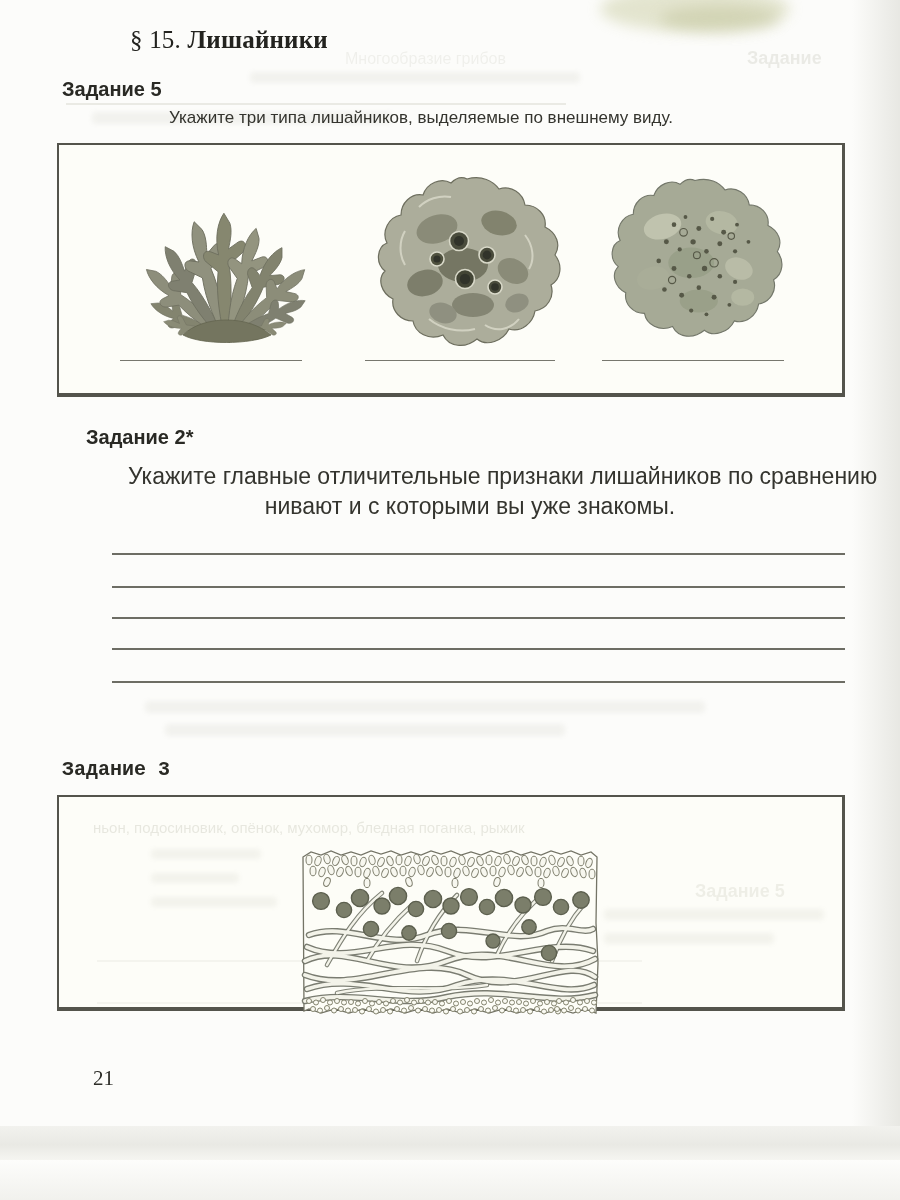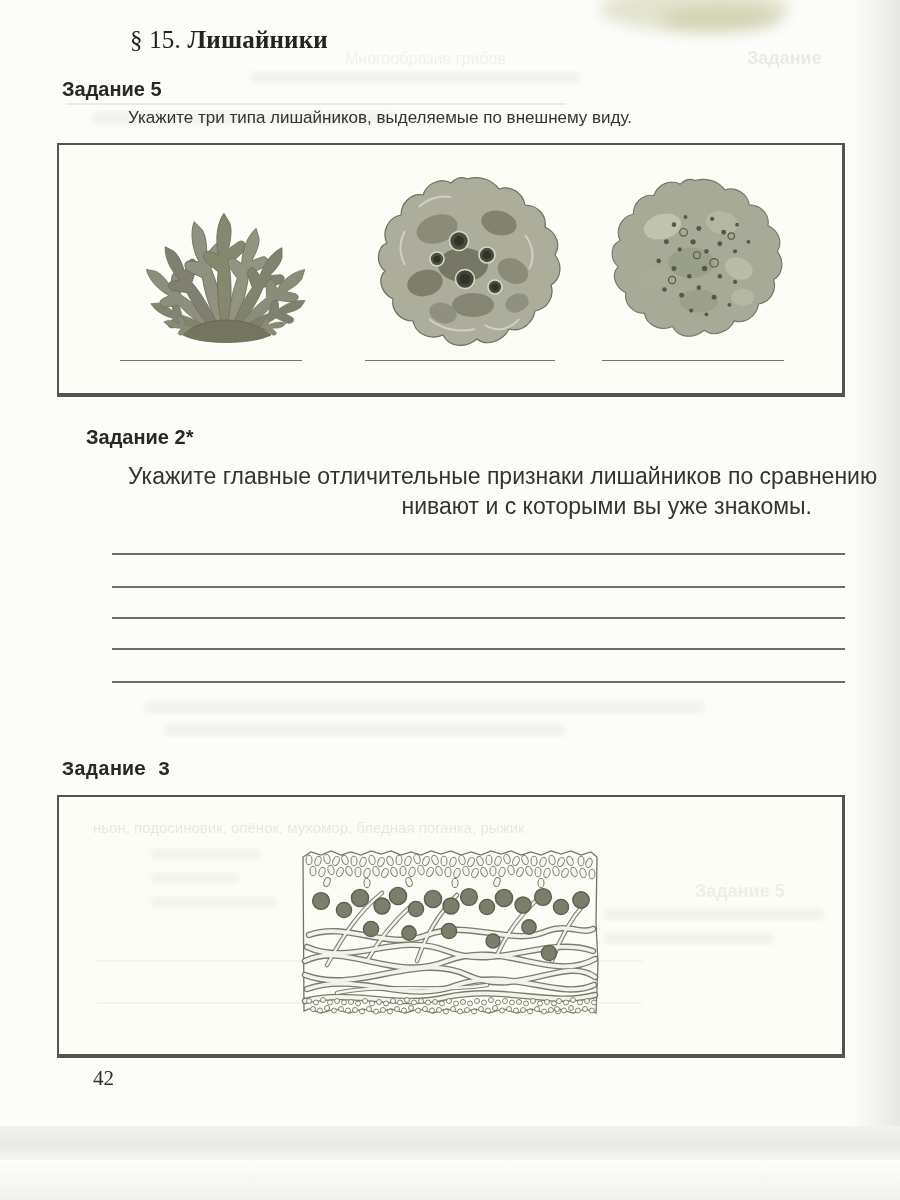--- a/index.html
+++ b/index.html
@@ -17,32 +17,32 @@
   .scan-band2{position:absolute; left:0; top:1160px; width:900px; height:40px;
     background:linear-gradient(to bottom,#fdfdfb,#f1f1ed);}
   .stain{position:absolute; border-radius:50%; filter:blur(7px);}
 
   
   .doc-title{position:absolute; left:130px; top:26px;
     font-family:Liberation Serif, serif; font-size:25px; letter-spacing:.2px; color:#23231f;}
   .doc-title .mark{font-weight:400;}
   .doc-title .name{font-weight:700;}
   .task-heading{position:absolute; left:62px; font-size:20px; font-weight:700; color:#292924;}
-  .instruction{position:absolute; font-size:17px; color:#34342e;}
+  .instruction{position:absolute; font-size:17px; color:#34342e;margin-left:41px;}
   .para{position:absolute; left:128px; top:462px; width:684px; font-size:23px;
     line-height:29.5px; color:#34342e;}
   .para .jline{display:block; text-align:justify; text-align-last:justify; white-space:nowrap;}
-  .para .lline{display:block; text-align:right;}
+  .para .lline{display:block; text-align:center;}
 
   
   .frame{position:absolute; left:57px; width:788px; background:#fdfdf8;
     border:2px solid #54544c; border-bottom-width:4px; border-right-width:3px;
     box-sizing:border-box;}
   .frame1{top:143px; height:254px;}
-  .frame2{top:795px; height:263px;}
+  .frame2{top:795px; height:216px;}
 
   
   .ansline{position:absolute; border-bottom:2px solid #6d6d64; height:0;}
   .thin{border-bottom-width:1.7px; border-bottom-color:#77776e;}
 
   .fig{position:absolute;}
   .pageno{position:absolute; left:93px; top:1066px;
     font-family:"Liberation Serif", serif; font-size:21px; color:#2c2c27;}
 
   
@@ -343,15 +343,15 @@
           <use href="#d6" x="58" y="167"></use>
           <use href="#d6" x="100" y="166"></use>
         <use href="#d6" x="142" y="167"></use>
           <use href="#d6" x="184" y="166"></use>
           <use href="#d6" x="226" y="167"></use>
         <use href="#d6" x="260" y="166"></use>
       </g>
     </svg>
   </div>
 
-  <div class="pageno">42</div>
+  <div class="pageno">21</div>
 
 </div>
 
 </body></html>

